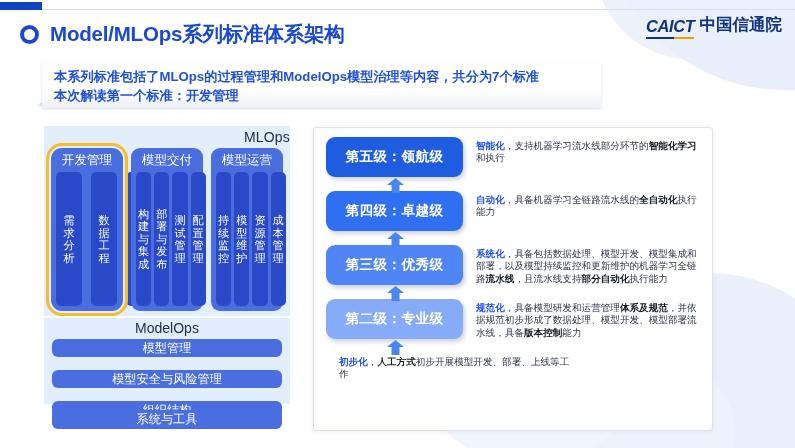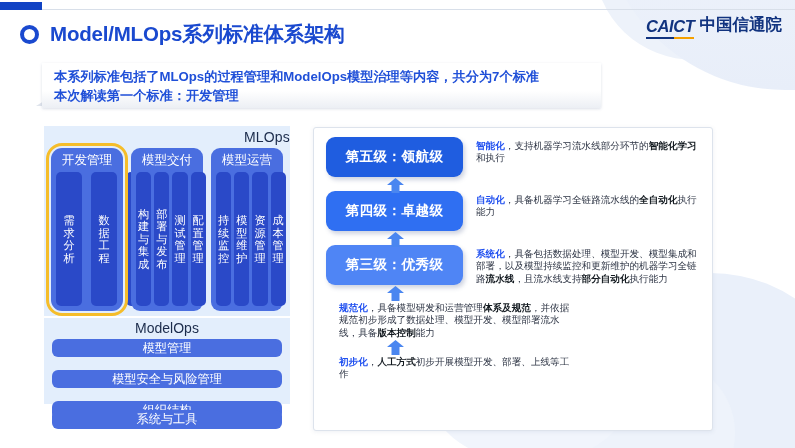--- a/index.html
+++ b/index.html
@@ -442,20 +442,21 @@
         <div class="level-row">
           <div class="level-box" style="background: rgb(79, 133, 245); color: rgb(255, 255, 255);">第三级：优秀级</div>
           <div class="level-desc"><span class="kw">系统化</span><span>，具备包括数据处理、模型开发、模型集成和部署，以及模型持续监控和更新维护的机器学习全链路</span><b>流水线</b><span>，且流水线支持</span><b>部分自动化</b><span>执行能力</span></div>
           <div class="arrow" style="top: 41px;">
             <svg width="19" height="15" viewBox="0 0 19 15">
               <path d="M9.5 0 L18 7 L13.5 7 L13.5 15 L5.5 15 L5.5 7 L1 7 Z" fill="#4a86f0"></path>
             </svg>
           </div>
         </div>
         <div class="level-row">
+          <div class="level-box" style="background: rgb(134, 171, 248); color: rgb(255, 255, 255);">第二级：专业级</div>
           <div class="level-desc"><span class="kw">规范化</span><span>，具备模型研发和运营管理</span><b>体系及规范</b><span>，并依据规范初步形成了数据处理、模型开发、模型部署流水线，具备</span><b>版本控制</b><span>能力</span></div>
           <div class="arrow" style="top: 41px;">
             <svg width="19" height="15" viewBox="0 0 19 15">
               <path d="M9.5 0 L18 7 L13.5 7 L13.5 15 L5.5 15 L5.5 7 L1 7 Z" fill="#4a86f0"></path>
             </svg>
           </div>
         </div>
         <div class="level-row">
           <div class="level-desc"><span class="kw">初步化</span><span>，</span><b>人工方式</b><span>初步开展模型开发、部署、上线等工作</span></div>
         </div>

